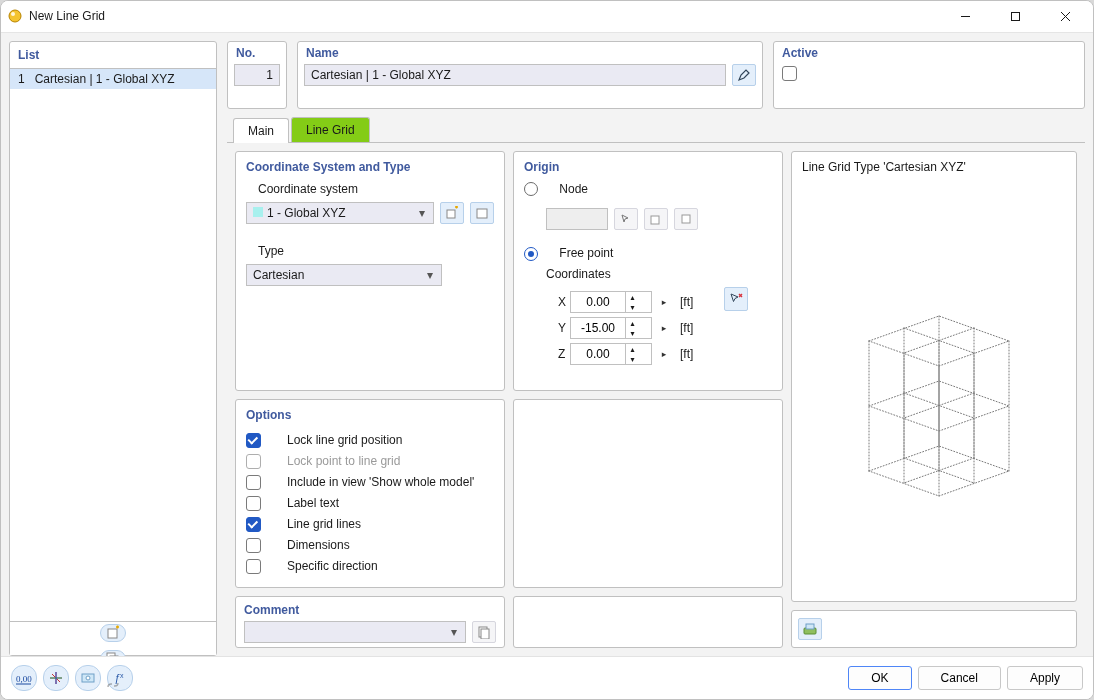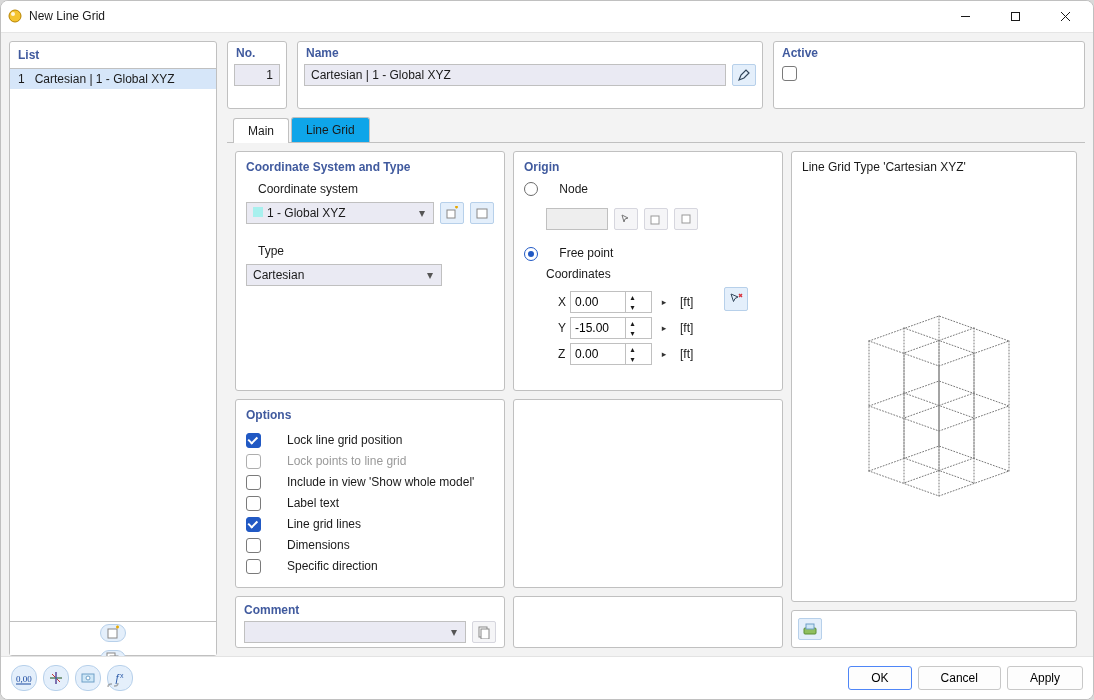--- a/index.html
+++ b/index.html
@@ -103,21 +103,21 @@
   .chk.checked::after { content:""; width:7px; height:4px; border-left:2px solid #fff; border-bottom:2px solid #fff; transform: rotate(-45deg) translateY(-1px); }
   .chk.disabled { opacity:.6; }
   
   .mainarea { flex:1; display:flex; flex-direction:column; min-height:0; }
   .tabs {
     height: 26px; display:flex; align-items:flex-end; padding-left: 6px; gap: 0;
     border-bottom: 1px solid var(--border); background: var(--bg-header);
   }
   .tab {
     padding: 5px 14px; border:1px solid var(--border); border-bottom:none;
-    background: #0ea5e9; border-radius: 3px 3px 0 0; margin-right: 2px; font-size:12px;
+    background: #84cc16; border-radius: 3px 3px 0 0; margin-right: 2px; font-size:12px;
   }
   .tab.active { background:#fff; position:relative; top:1px; }
   .content {
     flex:1; display:grid; grid-template-columns: 270px 270px 1fr;
     gap: 8px; padding: 8px; background: var(--bg-header);
   }
   .group { padding: 8px 10px 10px 10px; }
   .group .section-head { margin-bottom: 8px; display:block; }
   .lbl { font-size:12px;margin-left:12px; }
   .lbl.dim { color: var(--text-dim); }
@@ -135,21 +135,21 @@
   .radio {
     width:14px; height:14px; border:1px solid #6b6b6b; border-radius:50%; background:#fff;
     display:inline-flex; align-items:center; justify-content:center; margin-right:6px; vertical-align:middle;
   }
   .radio.sel { border-color: var(--accent); }
   .radio.sel::after { content:""; width:6px; height:6px; border-radius:50%; background:var(--accent); }
   .coord-row { display:grid; grid-template-columns: 18px 82px 16px 30px; align-items:center; gap:6px; margin: 4px 0 0 22px; }
   .spin {
     height:22px; border:1px solid var(--border); background:#fff; display:flex; align-items:center;
   }
-  .spin input { border:0; width:54px; text-align:left; padding: 0 4px; font: inherit; background:transparent; }
+  .spin input { border:0; width:54px; text-align:center; padding: 0 4px; font: inherit; background:transparent; }
   .spin .spins { width:14px; display:flex; flex-direction:column; height:100%; }
   .spin .spins span { flex:1; display:flex; align-items:center; justify-content:center; font-size:8px; border-left:1px solid var(--border); }
   .after-btn { width:12px; height:22px; display:flex; align-items:center; justify-content:center; font-size:9px; color:#333; }
   .unit { font-size:12px; }
   .node-disabled {
     margin: 6px 0 10px 22px; display:flex; align-items:center; gap:6px;
   }
   .node-box { width:62px; height:22px; background:#eee; border:1px solid var(--border); }
   
   .opts .opt { display:flex; align-items:flex-start; gap:8px; padding: 3px 0; }
@@ -419,21 +419,21 @@
             </div>
 
             <div class="panel options-panel group opts">
               <span class="section-head">Options</span>
               <div class="opt">
                 <span class="chk checked"></span>
                 <span class="lbl">Lock line grid position</span>
               </div>
               <div class="opt">
                 <span class="chk disabled"></span>
-                <span class="lbl dim">Lock points to line grid</span>
+                <span class="lbl dim">Lock point to line grid</span>
               </div>
               <div class="opt">
                 <span class="chk"></span>
                 <span class="lbl">Include in view 'Show whole model'</span>
               </div>
               <div class="opt">
                 <span class="chk"></span>
                 <span class="lbl">Label text</span>
               </div>
               <div class="opt">

